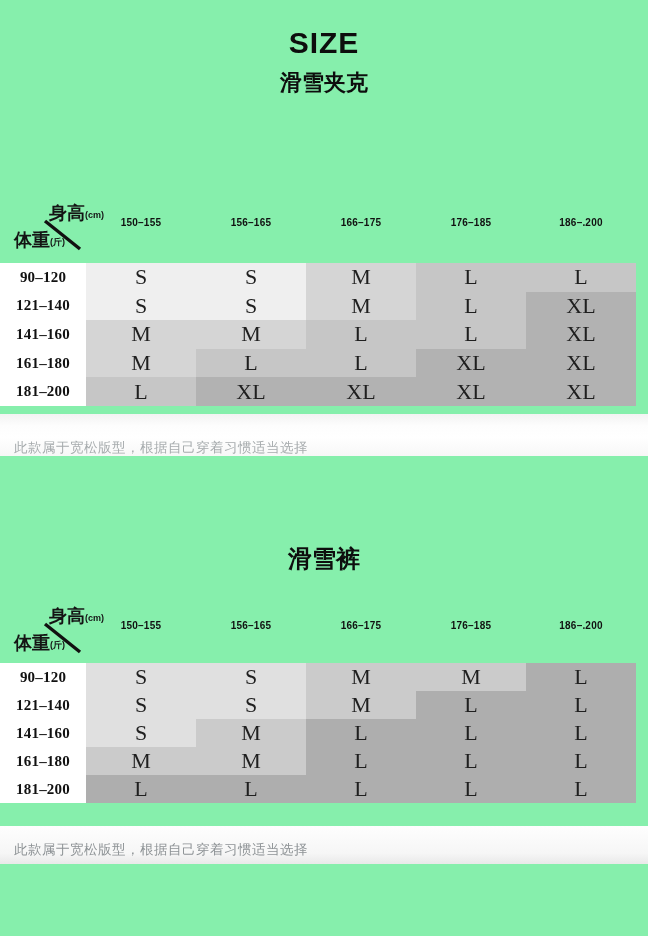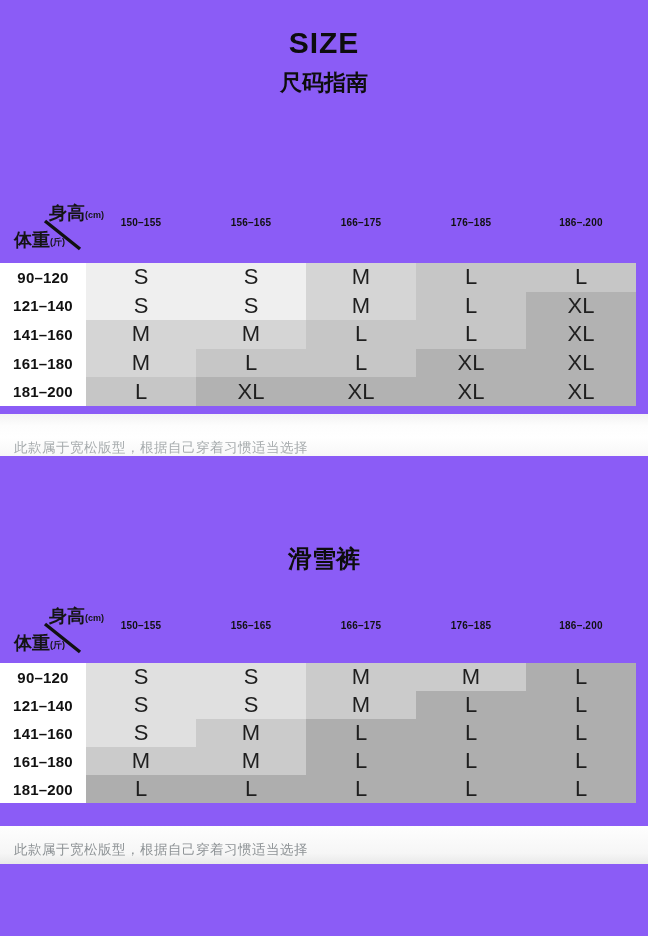--- a/index.html
+++ b/index.html
@@ -1,20 +1,20 @@
 <!DOCTYPE html>
 <html><head>
 <meta charset="utf-8">
 <style>
   html, body { margin: 0; padding: 0; background: #ffffff; }
   .page {
     position: relative;
     width: 648px;
     height: 936px;
-    background: #8b5cf6;
+    background: #86efac;
     overflow: hidden;
     font-family: "Liberation Sans", "DejaVu Sans", sans-serif;
     color: #141414;
   }
   .main-title {
     position: absolute; top: 26px; left: 0; width: 648px;
     text-align: center; font-size: 30px; font-weight: 700;
     letter-spacing: 1px; color: #0d0d0d;
   }
   .sub-title {
@@ -45,20 +45,21 @@
   }
   .col-header {
     width: 110px; height: 22px; display: flex; align-items: center; justify-content: center;
     font-size: 10px; font-weight: 700; color: #111; letter-spacing: 0.2px;
   }
 
   .table-body {
     position: absolute; left: 0; width: 636px;
     display: grid;
     grid-template-columns: 86px repeat(5, 110px);
+    font-family: Liberation Serif, serif;
   }
   #table-0 .table-body { top: 68px; grid-auto-rows: 28.6px; }
   #table-1 .table-body { top: 65px; grid-auto-rows: 28px; }
 
   .row-label {
     display: flex; align-items: center; justify-content: center;
     font-size: 15px; font-weight: 700; color: #111; background: #ffffff;
     letter-spacing: 0.2px;
   }
   .size-cell {
@@ -78,21 +79,21 @@
   .note-text { position: absolute; left: 14px; font-size: 13.5px; letter-spacing: 0.5px; white-space: nowrap; }
   #note-band-0 .note-text { top: 25px; color: #a6abad; }
   #note-band-1 .note-text { top: 15px; color: #8d9295; }
 </style>
 </head>
 <body>
 
 <div class="page">
 
   <div class="main-title">SIZE</div>
-  <div class="sub-title">尺码指南</div>
+  <div class="sub-title">滑雪夹克</div>
 
 
   <div class="size-table" id="table-0">
     <div class="corner">
       <div class="corner-col"><span>身高</span><span class="corner-unit">(cm)</span></div>
       <svg class="diag" width="40" height="33" viewBox="0 0 40 33">
           <line x1="2" y1="2" x2="37" y2="30" stroke="#111111" stroke-width="3.5"></line>
         </svg>
       <div class="corner-row"><span>体重</span><span class="corner-unit">(斤)</span></div>
     </div>

